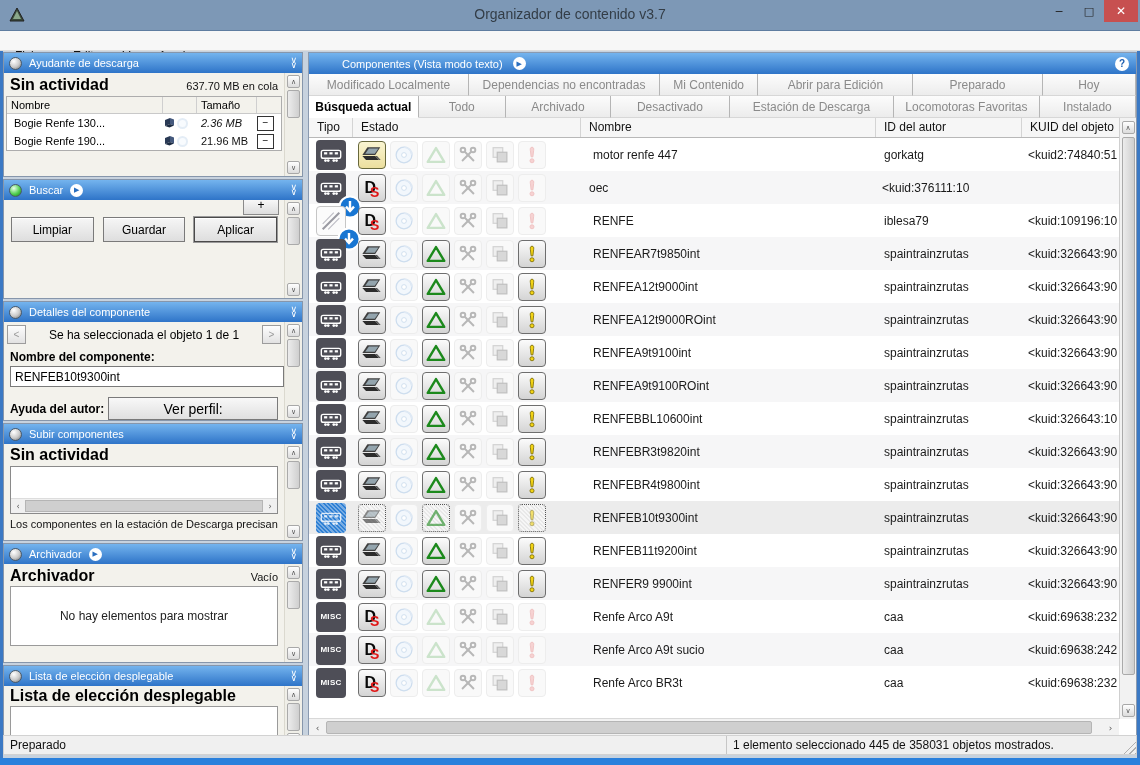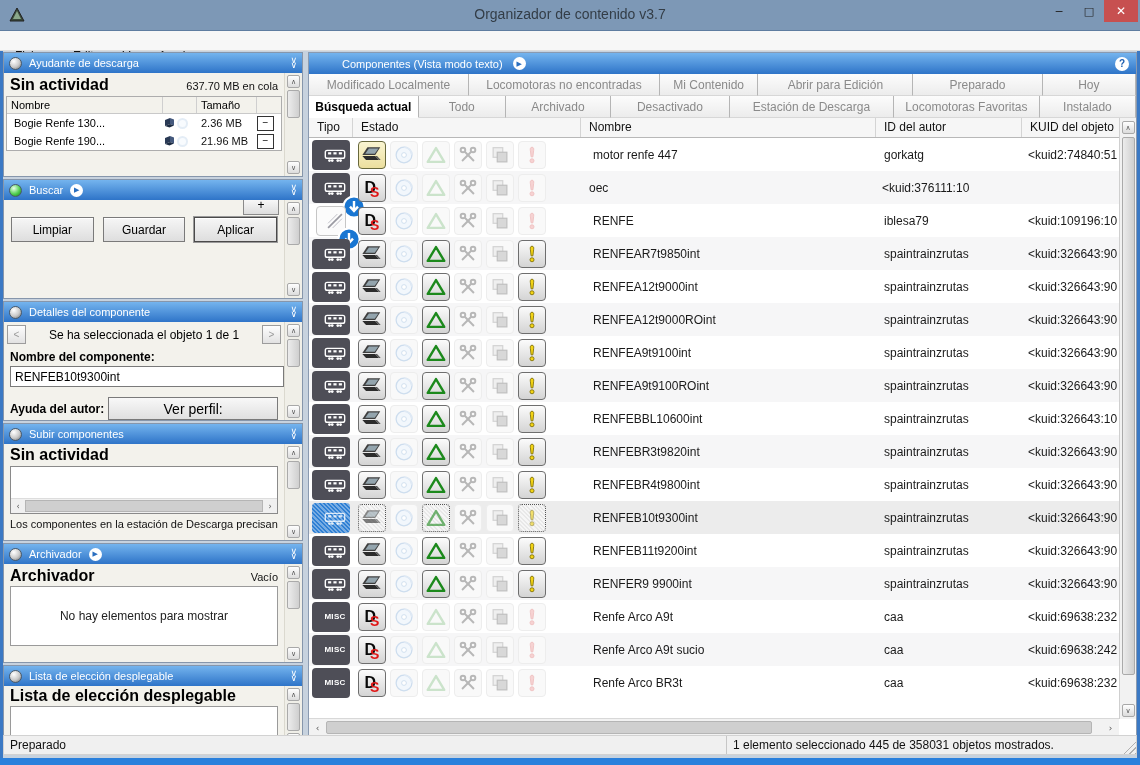--- a/index.html
+++ b/index.html
@@ -83,21 +83,21 @@
   .thead{display:grid;grid-template-columns:44px 228px minmax(0,1fr) 146px 114px;height:19px;flex:0 0 19px;background:#f6f6f6;border-bottom:1px solid #b8b8b8;font-size:12px;color:#111;}
   .thead span{padding:2px 0 0 8px;border-right:1px solid #d4d4d4;overflow:hidden;white-space:nowrap;}
   .tbody{flex:1;overflow:hidden;}
   .trow{display:grid;grid-template-columns:44px 228px minmax(0,1fr) 146px 114px;height:33px;align-items:center;font-size:12px;color:#1a1a1a;}
   .trow.alt{background:#f6f6f7;}
   .trow.selrow{background:#ececec;}
   .cell-nombre{padding-left:12px;white-space:nowrap;overflow:hidden;}
   .cell-autor{padding-left:8px;white-space:nowrap;overflow:hidden;}
   .cell-kuid{padding-left:6px;white-space:nowrap;overflow:hidden;}
   .cell-tipo{display:flex;align-items:center;justify-content:center;}
-  .tile{width:30px;height:30px;border-radius:4px;background:#4e4e57;display:flex;align-items:center;justify-content:center;position:relative;padding-left:8px;}
+  .tile{width:30px;height:30px;border-radius:4px;background:#4e4e57;display:flex;align-items:center;justify-content:center;position:relative;}
   .tile svg{width:24px;height:24px;}
   .tile.spline{background:#fbfbfb;border:1px solid #c6c6c6;box-sizing:border-box;}
   .tile.misc{color:#fff;font-size:8px;font-weight:bold;letter-spacing:.3px;}
   .tile.bluesel{background:#2f80d4;background-image:repeating-linear-gradient(45deg,rgba(255,255,255,.35) 0 1.5px,transparent 1.5px 3px);}
   .tile.bluesel svg{opacity:.8;}
   .badge{position:absolute;right:-3px;bottom:-3px;width:11px;height:11px;}
   .cell-estado{display:flex;gap:4px;padding-left:5px;}
   .ibtn{width:28px;height:28px;border-radius:4px;display:flex;align-items:center;justify-content:center;box-sizing:border-box;position:relative;}
   .ibtn svg{width:22px;height:22px;}
   .ibtn.on{border:1px solid #6e6e6e;background:linear-gradient(#fbfbfb,#d4d4d4);}
@@ -181,21 +181,21 @@
                   <div class="dl-row">
                     <span class="dl-name">Bogie Renfe 130...</span>
                     <span class="dl-icons">
                       <span><svg width="13" height="13" viewBox="0 0 13 13">
                           <path d="M2 10 L7 8 L7 2 L2 4 Z" fill="#2a3a55"></path>
                           <path d="M7 8 L11 9.5 L11 3.5 L7 2 Z" fill="#44597d"></path>
                           <path d="M2 10 L7 8 L11 9.5 L6.5 11.5 Z" fill="#1d2c42"></path>
                         </svg></span>
                       <span class="fadedisc"></span>
                     </span>
-                    <span class="small" style="padding-left: 4px;">2.36 MB</span>
+                    <span class="small" style="padding-left: 4px; font-style: italic;">2.36 MB</span>
                     <span class="minusbtn">−</span>
                   </div>
                   <div class="dl-row">
                     <span class="dl-name">Bogie Renfe 190...</span>
                     <span class="dl-icons">
                       <span><svg width="13" height="13" viewBox="0 0 13 13">
                           <path d="M2 10 L7 8 L7 2 L2 4 Z" fill="#2a3a55"></path>
                           <path d="M7 8 L11 9.5 L11 3.5 L7 2 Z" fill="#44597d"></path>
                           <path d="M2 10 L7 8 L11 9.5 L6.5 11.5 Z" fill="#1d2c42"></path>
                         </svg></span>
@@ -360,21 +360,21 @@
     </div>
 
     <div class="main">
       <div class="mhead">
         <span class="mtitle">Componentes (Vista modo texto)</span>
         <span class="playc">▶</span>
         <span class="helpc">?</span>
       </div>
       <div class="tabs" id="tabs1">
           <span class="tab" style="flex: 1.55 1 0%;">Modificado Localmente</span>
-          <span class="tab" style="flex: 1.85 1 0%;">Locomotoras no encontradas</span>
+          <span class="tab" style="flex: 1.85 1 0%;">Dependencias no encontradas</span>
           <span class="tab" style="flex: 0.95 1 0%;">Mi Contenido</span>
           <span class="tab" style="flex: 1.5 1 0%;">Abrir para Edición</span>
           <span class="tab" style="flex: 1.25 1 0%;">Preparado</span>
           <span class="tab" style="flex: 0.9 1 0%;">Hoy</span>
         </div>
       <div class="tabs" id="tabs2">
           <span class="tab active" style="flex: 1.2 1 0%; text-align: center;">Búsqueda actual</span>
           <span class="tab" style="flex: 0.95 1 0%;">Todo</span>
           <span class="tab" style="flex: 1.15 1 0%;">Archivado</span>
           <span class="tab" style="flex: 1.3 1 0%;">Desactivado</span>

